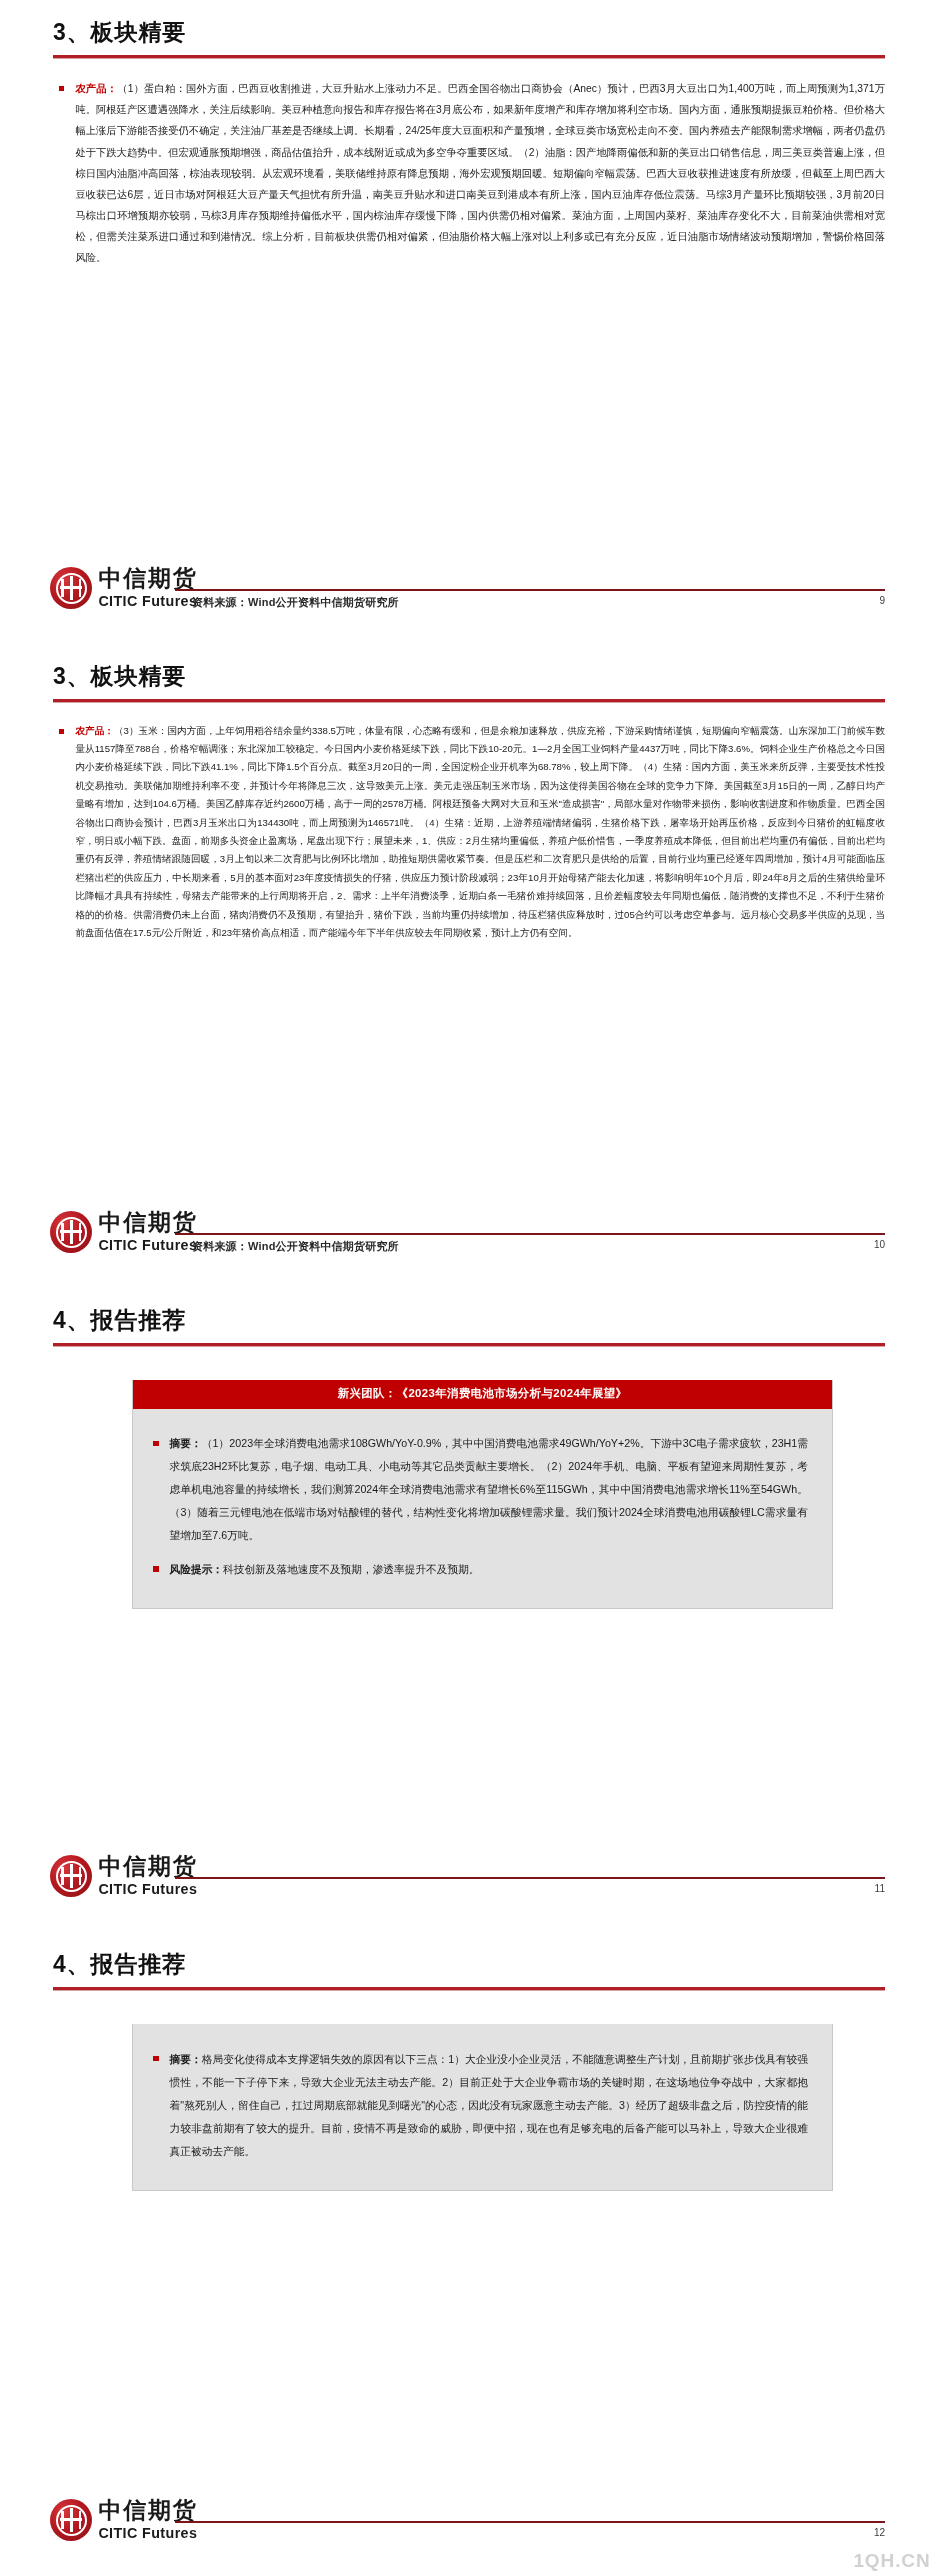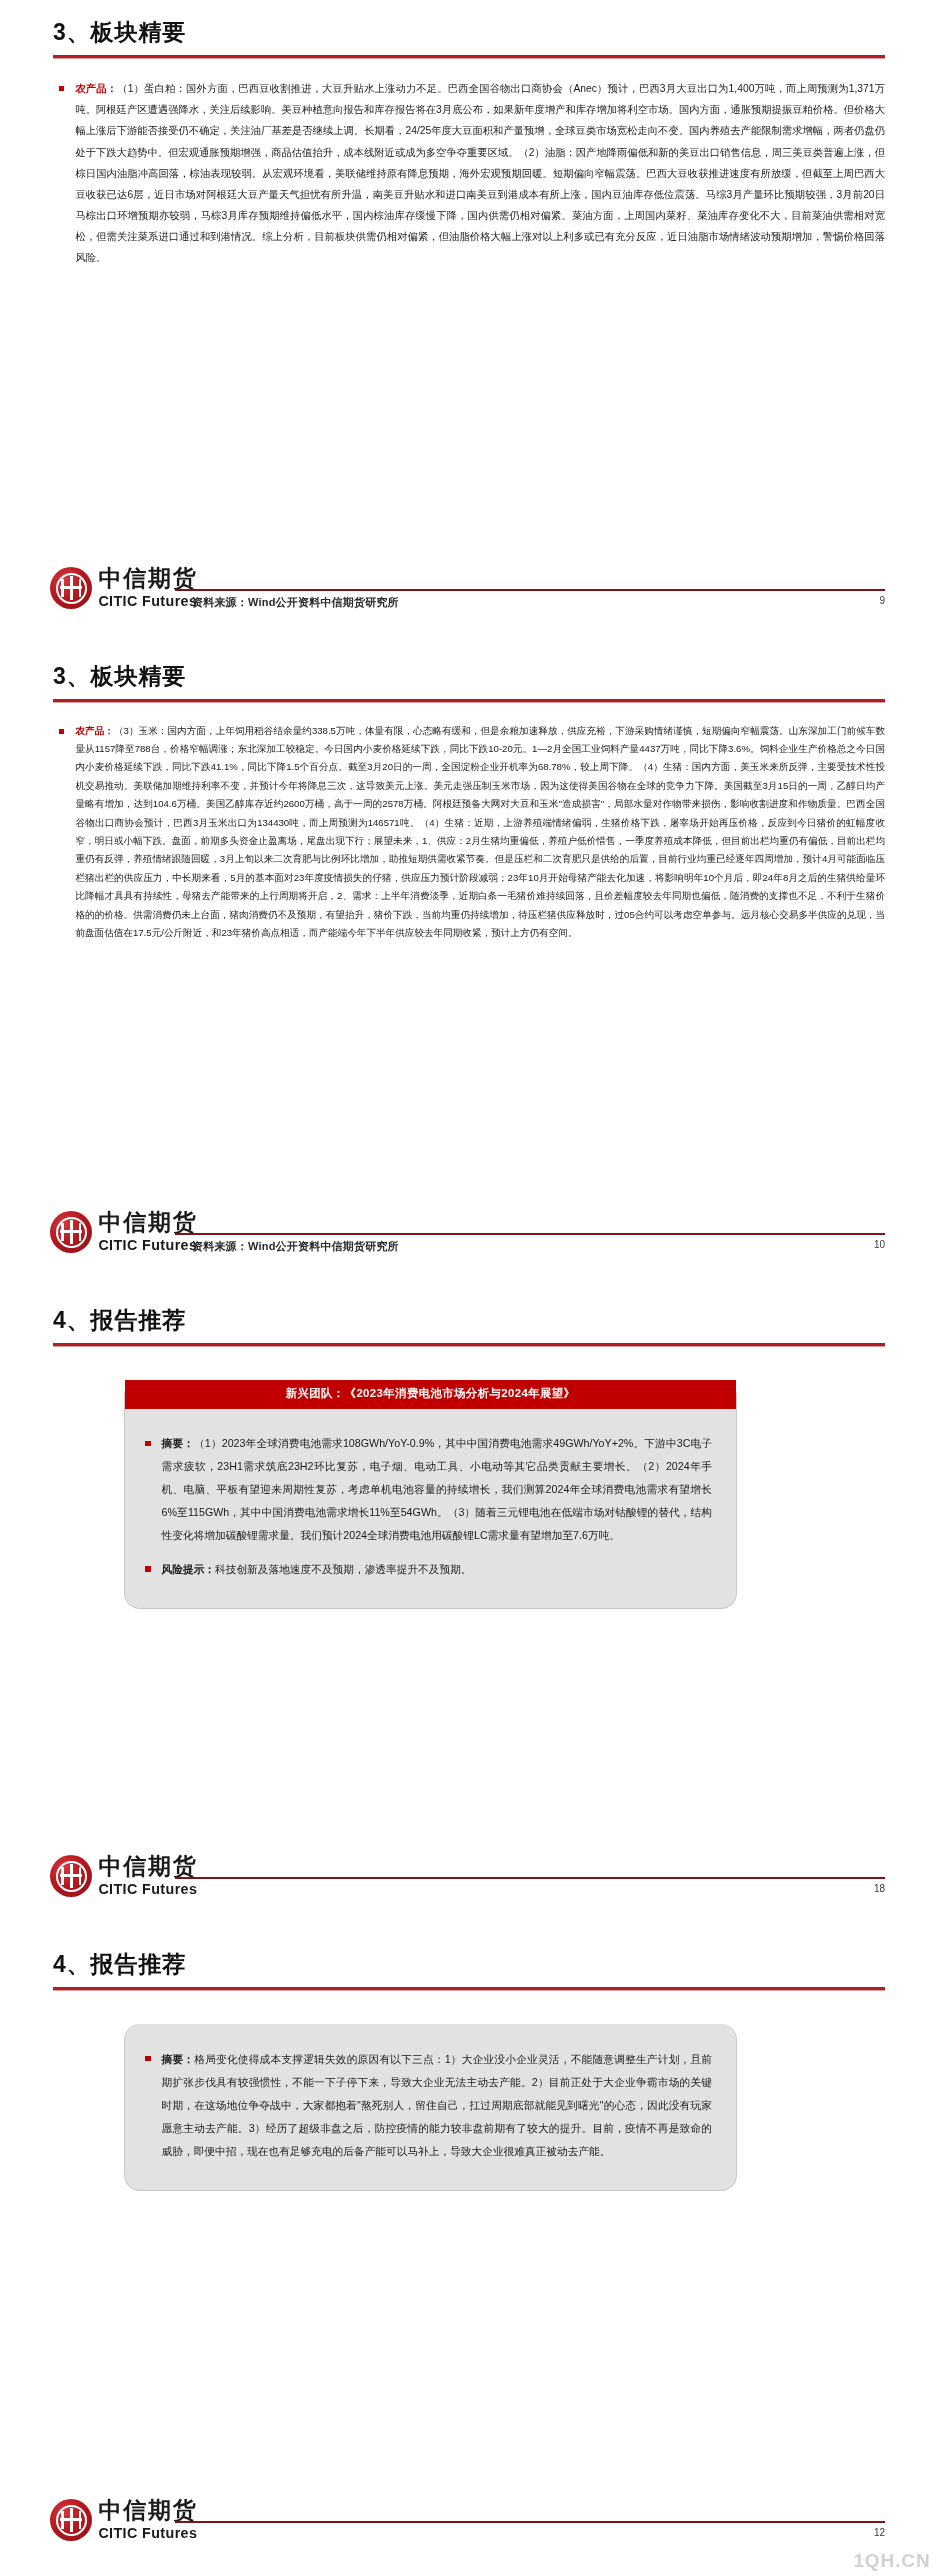--- a/index.html
+++ b/index.html
@@ -167,27 +167,26 @@
     position: absolute;
     right: 53px;
     top: 28px;
     font-size: 10px;
     color: #3a3a3a;
   }
 
   
   .card {
     position: absolute;
-    left: 124px;
-    width: 613px;
+    left: 132px;
+    width: 701px;
     background: #e2e2e2;
     border-left: 0.9px solid #c8c8c8;
     border-right: 0.9px solid #c8c8c8;
     border-bottom: 0.9px solid #c8c8c8;
-    border-radius: 16px;
   }
   .card-header {
     background: #c00000;
     color: #ffffff;
     font-size: 11.4px;
     font-weight: bold;
     text-align: center;
     padding: 6.4px 5.5px 7.4px 5.5px;
     letter-spacing: 0.4px;
   }
@@ -316,21 +315,21 @@
           <div class="bar b2"></div>
           <div class="bar b3"></div>
           <div class="bar b4"></div>
       </div>
       <div class="logo-text">
         <div class="logo-cn">中信期货</div>
         <div class="logo-en">CITIC Futures</div>
       </div>
     </div>
     <div class="footer-rule"></div>
-    <div class="page-num">18</div>
+    <div class="page-num">11</div>
   </div>
 </section>
 
 <section class="page">
   <div class="slide-title">4、报告推荐</div>
   <div class="title-rule"></div>
 
   <div class="card" style="top:92px;">
     <div class="card-body">
       <p class="card-para">

